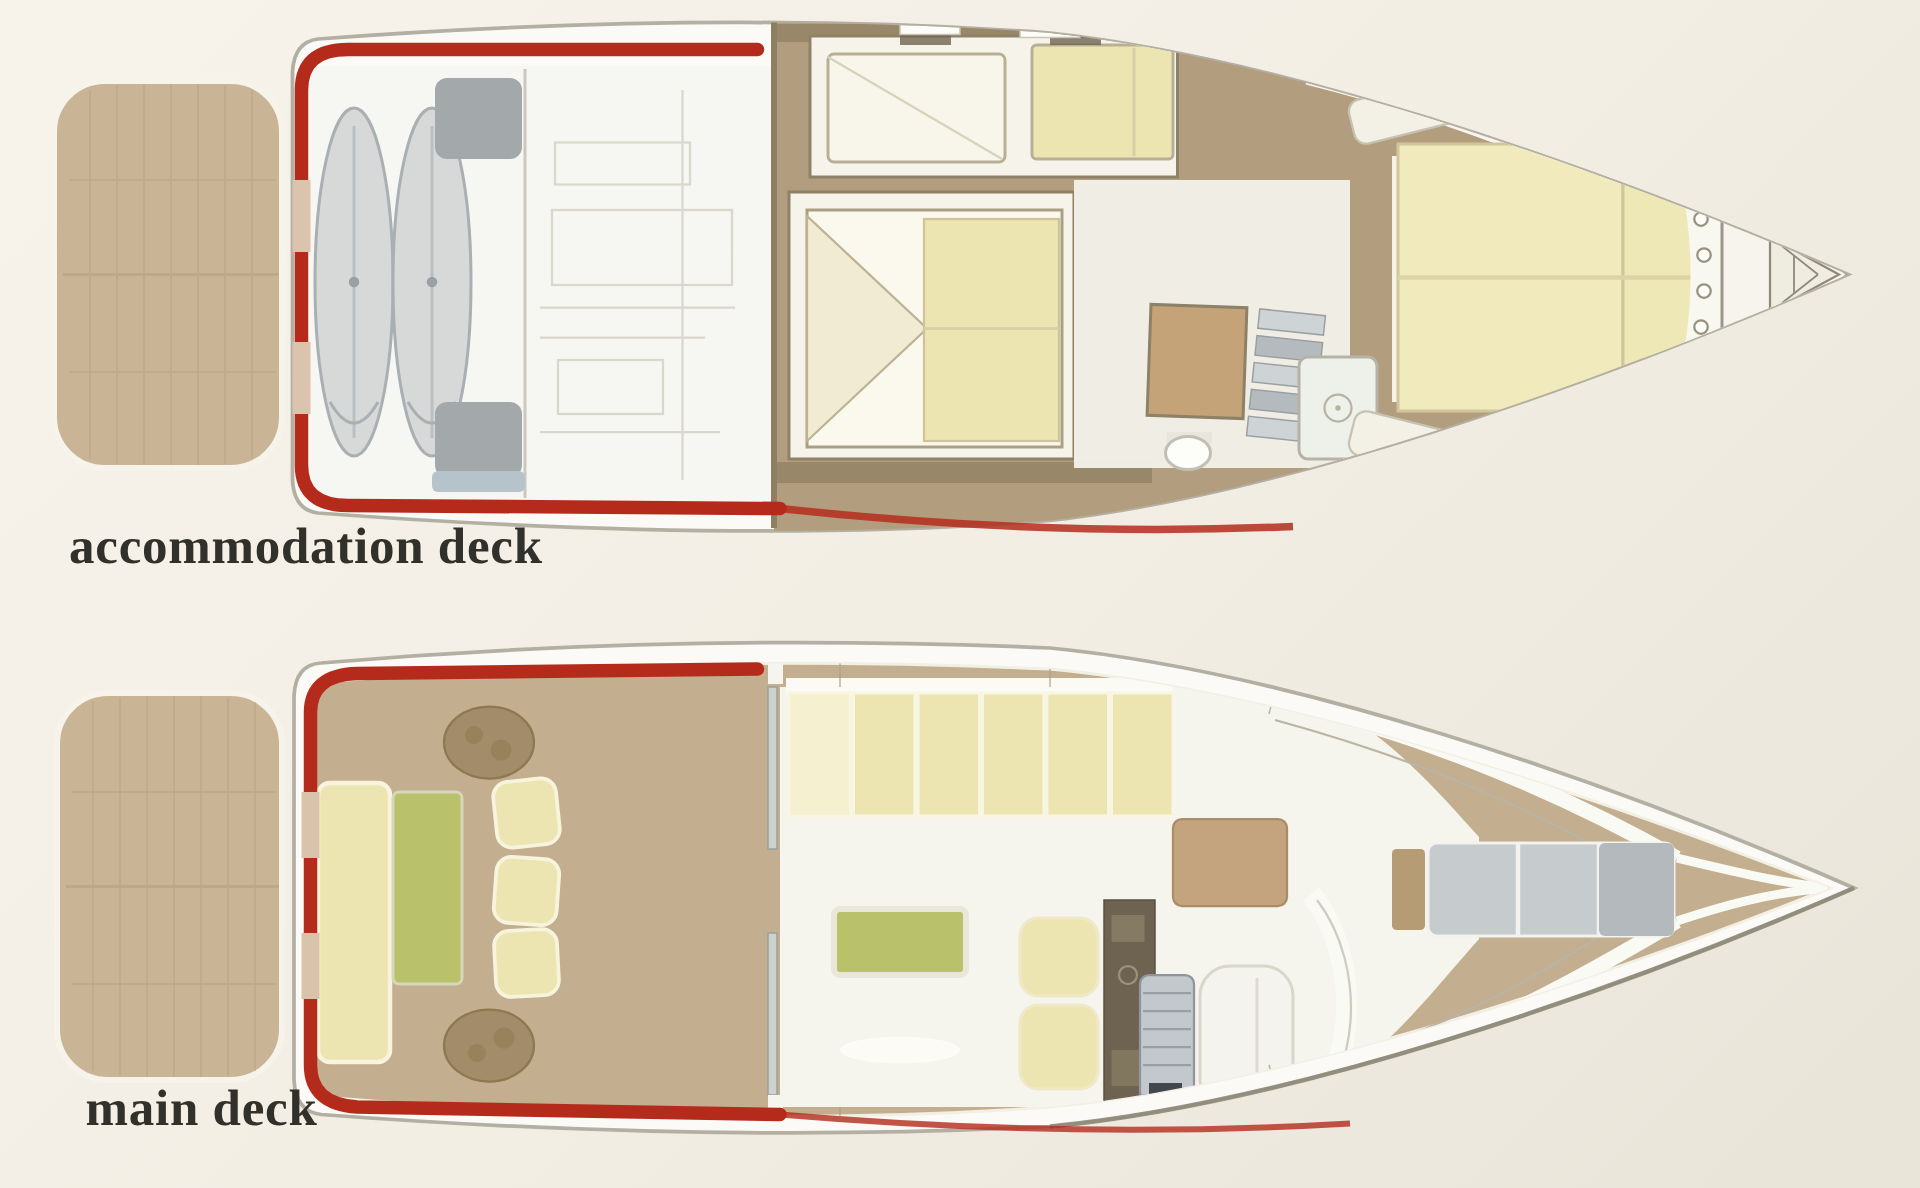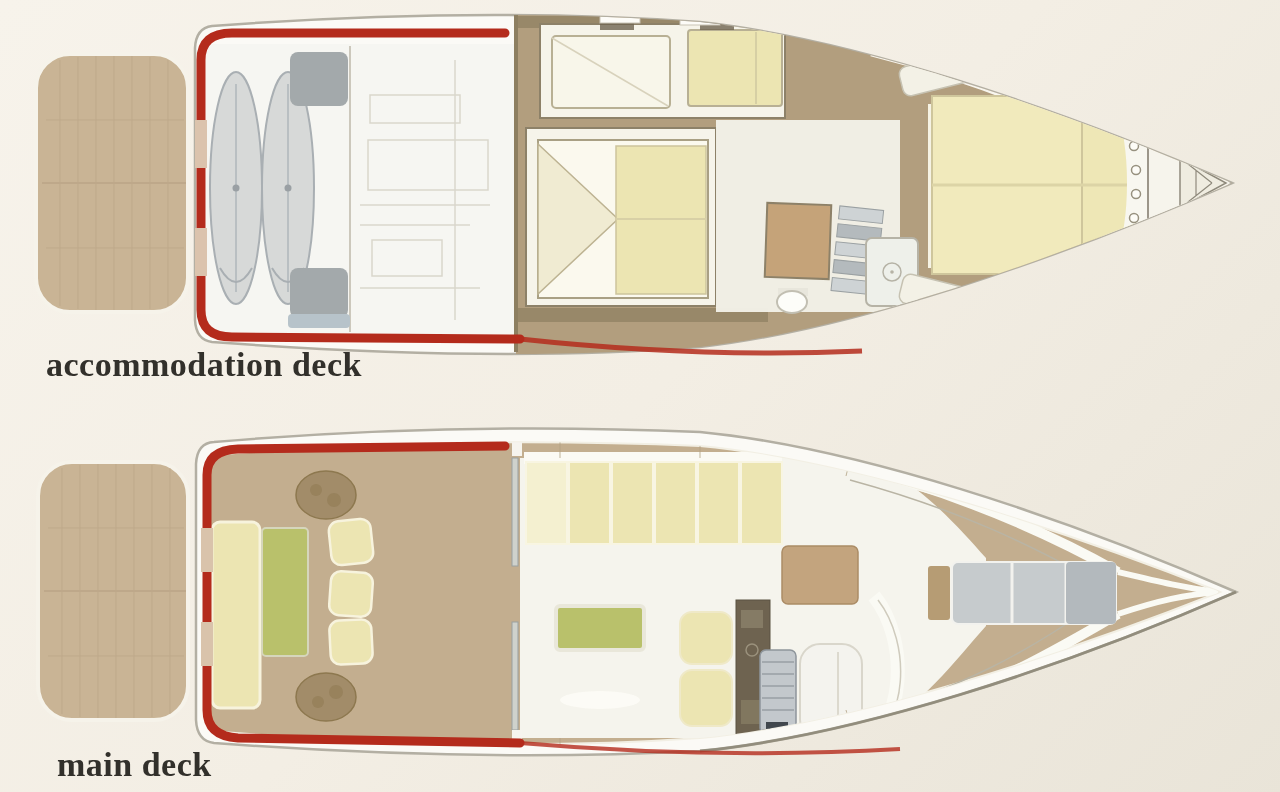--- a/index.html
+++ b/index.html
@@ -10,21 +10,21 @@
     padding-left:16px;
   }
   svg{position:absolute;left:0;display:block;}
   #deckA{top:0;}
   #deckB{top:400px;}
   .deck-label{
     position:absolute;font-size:34px;font-weight:600;color:#32302b;
     letter-spacing:.5px;white-space:nowrap;
   }
   #labelA{left:46px;top:346px;}
-  #labelB{left:57px;top:746px;}
+  #labelB{left:57px;top:721px;}
   .f-hull{fill:var(--hull_white,#fbfaf6);}
   .s-hull{stroke:var(--hull_outline,#b3afa3);}
   .f-platform{fill:var(--platform_tan,#c9b495);}
   .f-deck{fill:var(--deck_tan,#c3ae8f);}
   .f-floor{fill:var(--cabin_floor,#b29e7e);}
   .f-yellow{fill:var(--cushion_yellow,#ece5b2);}
   .f-yellow-light{fill:var(--cushion_yellow_light,#f4f0d0);}
   .f-green{fill:var(--accent_green,#b9c16b);}
   .s-red{stroke:var(--accent_red,#b42b1c);fill:none;}
   .f-engine{fill:var(--engine_gray,#d7d9d8);}

